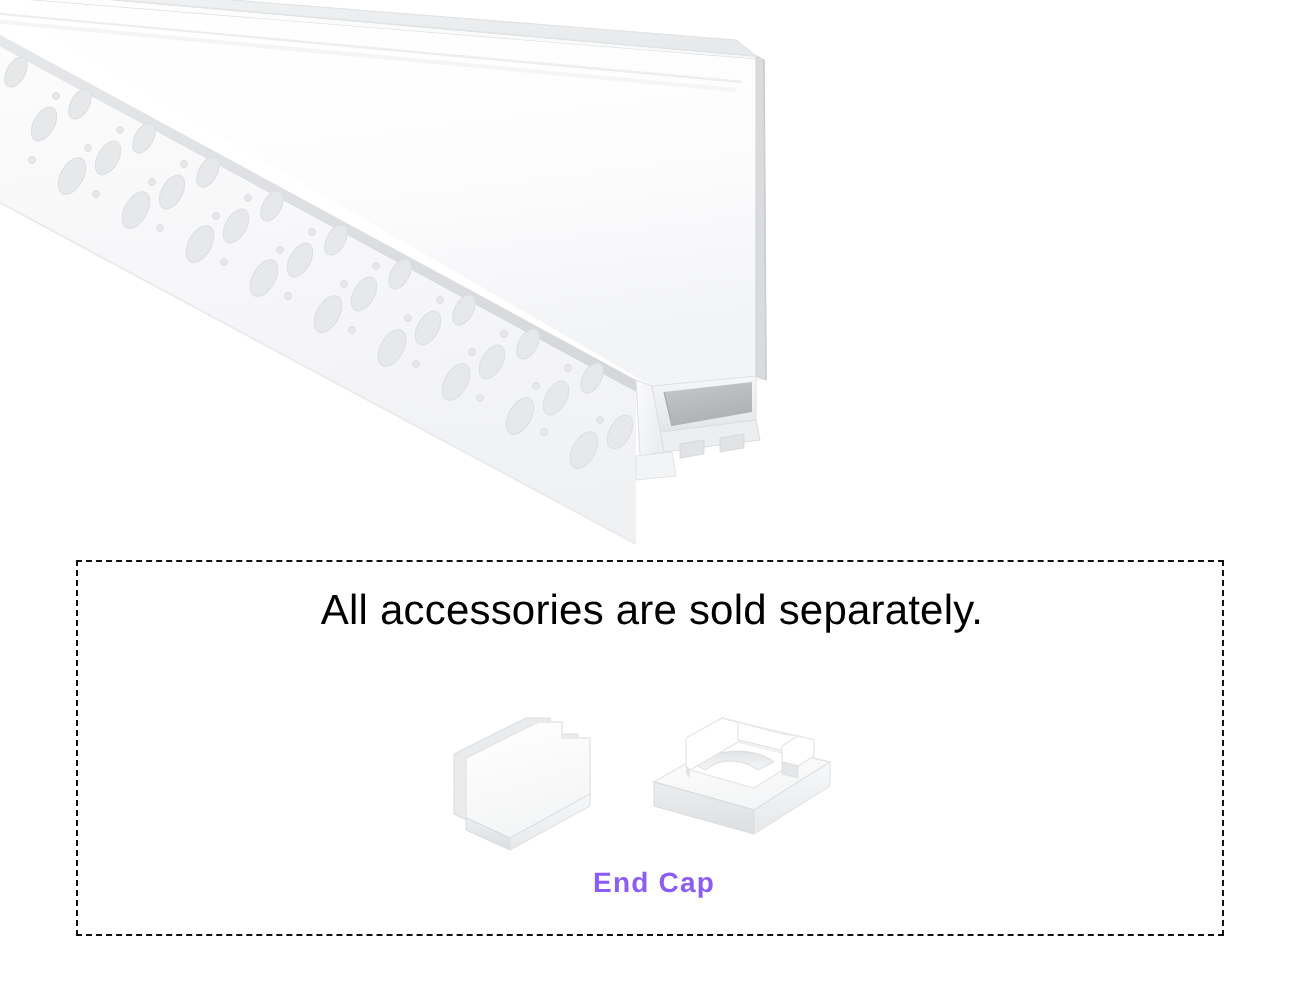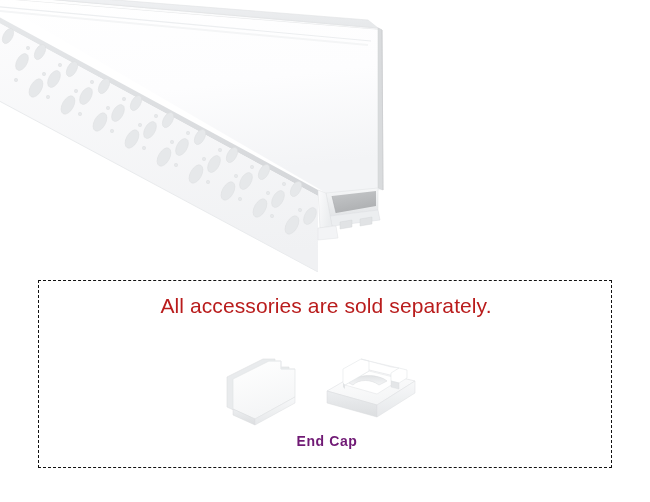--- a/index.html
+++ b/index.html
@@ -44,21 +44,21 @@
   }
 
   #accessory-note {
     position: absolute;
     left: 0;
     top: 12px;
     width: 574px;
     text-align: center;
     font-size: 21px;
     line-height: 26px;
-    color: #b91c1c;
+    color: #000000;
     letter-spacing: 0.1px;
     white-space: nowrap;
   }
 
   #accessory-group {
     position: absolute;
     left: 180px;
     top: 66px;
     width: 216px;
     height: 112px;
@@ -71,21 +71,21 @@
     height: 84px;
   }
   #accessory-caption {
     position: absolute;
     left: 0;
     top: 86px;
     width: 216px;
     text-align: center;
     font-size: 14px;
     font-weight: bold;
-    color: #701a75;
+    color: #8b5cf6;
     letter-spacing: 0.6px;
     white-space: nowrap;
   }
 </style>
 </head>
 <body>
 
 <div id="page">
 
   <div id="product-illustration">

